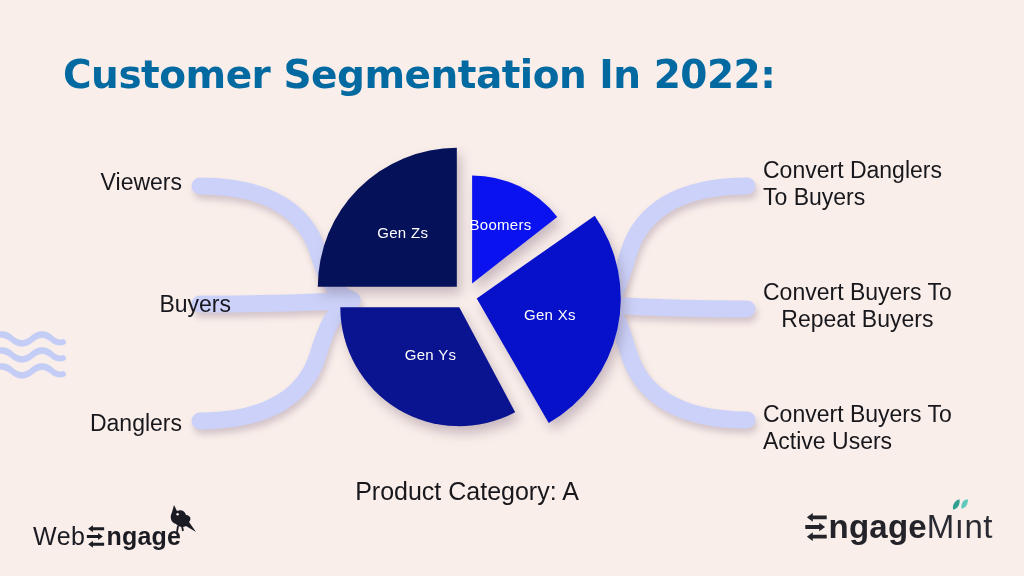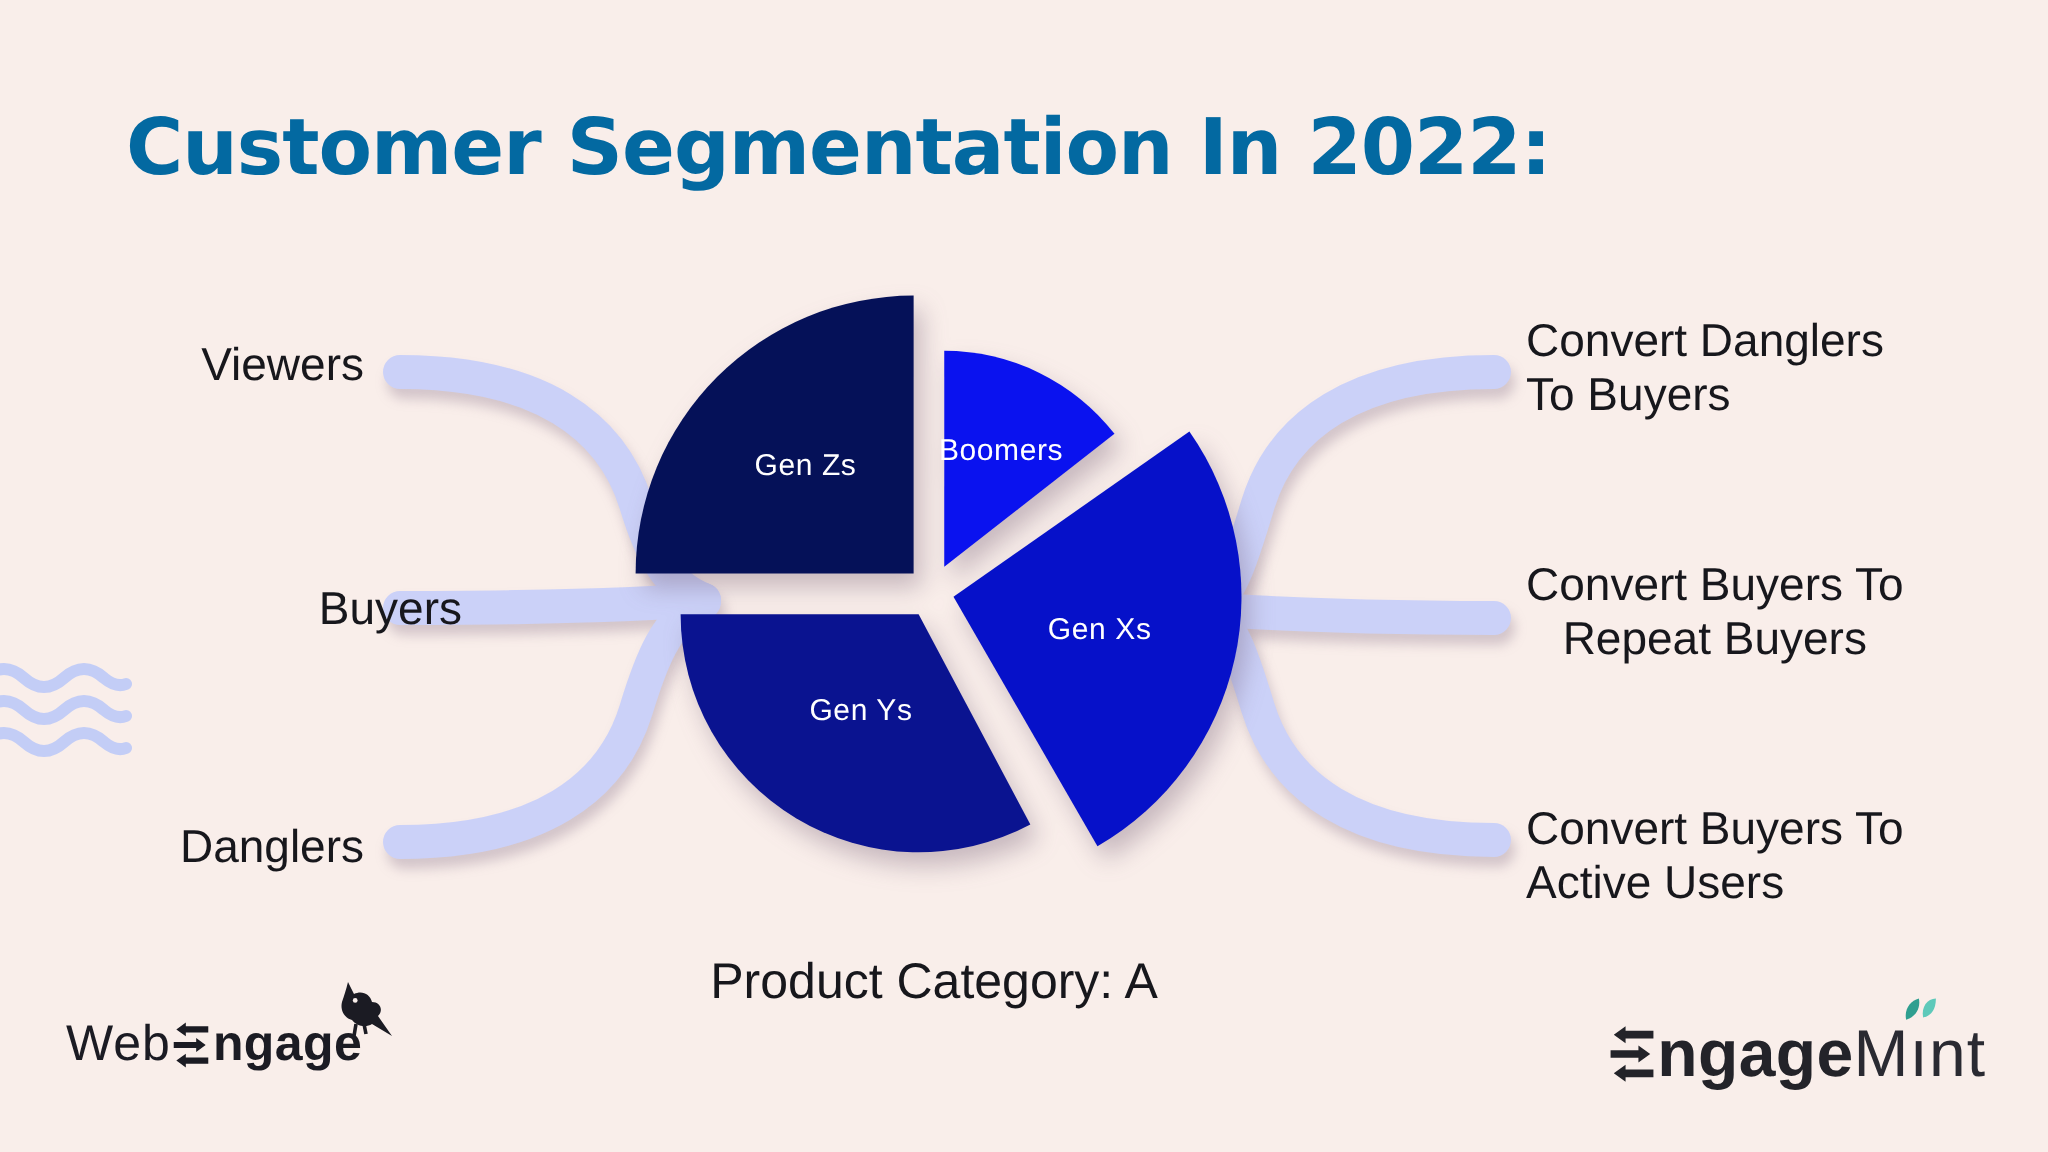--- a/index.html
+++ b/index.html
@@ -22,21 +22,21 @@
 
   .side-label{position:absolute;font-size:23px;color:#17171c;font-weight:500;
               white-space:nowrap;}
   .left-label{text-align:right;}
   .right-label{line-height:27px;}
 
   .caption{position:absolute;left:467px;top:477px;transform:translateX(-50%);
            font-size:25px;color:#17171c;font-weight:500;white-space:nowrap;}
 
   .logo{position:absolute;display:flex;align-items:baseline;color:#1b1b23;}
-  #webengage-logo{left:33px;top:508px;text-align:center;}
+  #webengage-logo{left:33px;top:522px;text-align:center;}
   #engagemint-logo{right:31px;top:508px;}
   .we-light{font-size:25px;font-weight:400;letter-spacing:.5px;}
   .we-bold{font-size:25px;font-weight:800;letter-spacing:.2px;}
   .em-bold{font-size:33px;font-weight:800;letter-spacing:.2px;color:#232329;}
   .em-light{font-size:33px;font-weight:300;letter-spacing:.5px;color:#2a2a32;}
   .arrow-e{align-self:center;margin:0 1px;}
   .bird{position:absolute;right:-16px;top:-17px;}
   .mint-i{position:relative;}
   .leaves{position:absolute;left:-3px;top:-10px;}
 </style>

